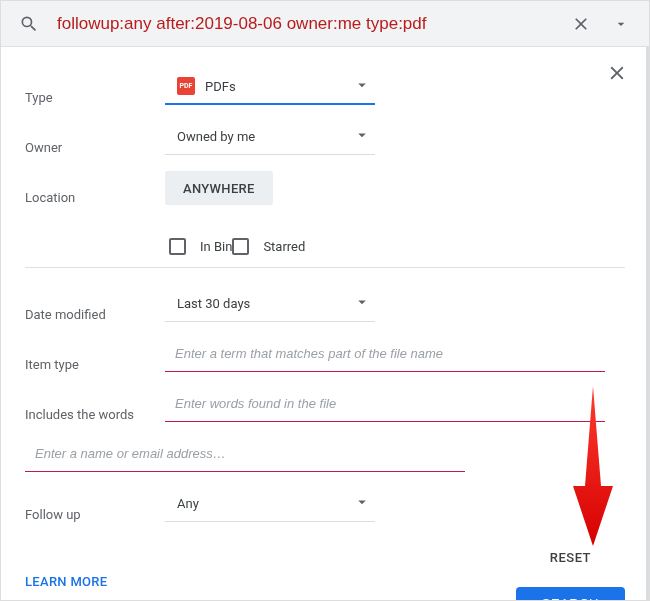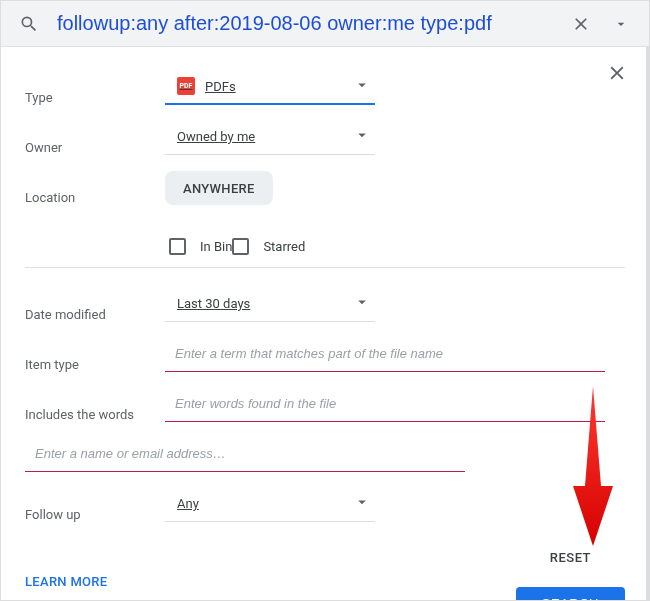--- a/index.html
+++ b/index.html
@@ -1,37 +1,37 @@
 <!DOCTYPE html>
 <html><head>
   <meta charset="utf-8">
   <style>
     * { box-sizing: border-box; margin: 0; padding: 0; }
     body { font-family: Roboto, Arial, sans-serif; background: #fff; width: 650px; height: 601px; overflow: hidden; position: relative; border: 1px solid #ddd; }
     
     .search-bar { display: flex; align-items: center; background: #f1f3f4; height: 46px; padding: 0 8px; border-bottom: 1px solid #e0e0e0; }
     .search-bar .icon { width: 24px; height: 24px; display: flex; align-items: center; justify-content: center; color: #5f6368; margin: 0 8px; }
-    .search-bar input { flex: 1; border: none; background: transparent; font-size: 20px; color: #1d4ed8; outline: none; padding: 0 8px; }
+    .search-bar input { flex: 1; border: none; background: transparent; font-size: 17px; color: #b91c1c; outline: none; padding: 0 8px; }
     .search-bar .right { display: flex; align-items: center; }
     
     .panel { padding: 10px 24px 0 24px; position: relative; }
     .close-btn { position: absolute; top: 14px; right: 20px; width: 24px; height: 24px; color: #5f6368; cursor: pointer; display: flex; align-items: center; justify-content: center; }
     
     .row { display: flex; align-items: flex-end; min-height: 48px; margin-bottom: 2px; }
     .row-label { width: 140px; color: #5f6368; font-size: 13px; }
     .row-control { flex: 0 0 auto; width: 210px; position: relative; }
     .row-control-wide { flex: 1; }
     
-    .dropdown { display: flex; align-items: center; width: 210px; height: 36px; padding: 0 4px 0 12px; border-bottom: 1px solid #dadce0; color: #3c4043; font-size: 13px; cursor: pointer; justify-content: space-between; text-decoration: underline; }
+    .dropdown { display: flex; align-items: center; width: 210px; height: 36px; padding: 0 4px 0 12px; border-bottom: 1px solid #dadce0; color: #3c4043; font-size: 13px; cursor: pointer; justify-content: space-between; }
     .dropdown.blue-line { border-bottom: 2px solid #1a73e8; }
     .dropdown .dd-left { display: flex; align-items: center; gap: 10px; }
     .dropdown .pdf-badge { width: 18px; height: 18px; background: #ea4335; color: #fff; font-size: 7px; font-weight: bold; display: flex; align-items: center; justify-content: center; border-radius: 2px; }
     .dropdown .chev { color: #5f6368; }
     
-    .chip { display: inline-flex; align-items: center; justify-content: center; height: 34px; padding: 8px 18px; background: #eceff1; color: #3c4043; font-size: 13px; font-weight: 500; letter-spacing: 0.3px; text-transform: uppercase; border-radius: 8px; }
+    .chip { display: inline-flex; align-items: center; justify-content: center; height: 34px; padding: 8px 18px; background: #eceff1; color: #3c4043; font-size: 13px; font-weight: 500; letter-spacing: 0.3px; text-transform: uppercase; border-radius: 2px; }
     
     .check-row { display: flex; align-items: center; padding-left: 4px; }
     .checkbox { display: flex; align-items: center; gap: 14px; color: #3c4043; font-size: 13px; cursor: pointer; }
     .checkbox .box { width: 17px; height: 17px; border: 2px solid #5f6368; border-radius: 2px; }
     
     .divider { height: 1px; background: #e0e0e0; margin: 12px 0 6px 0; }
     
     .text-input { width: 440px; height: 36px; border: none; border-bottom: 1px solid #be185d; font-size: 13px; color: #3c4043; outline: none; padding: 0 10px; font-style: italic; }
     .text-input::placeholder { color: #9aa0a6; }
     

